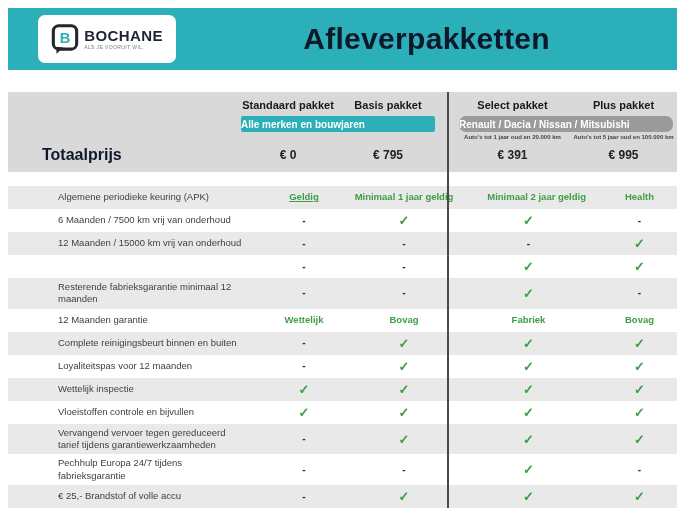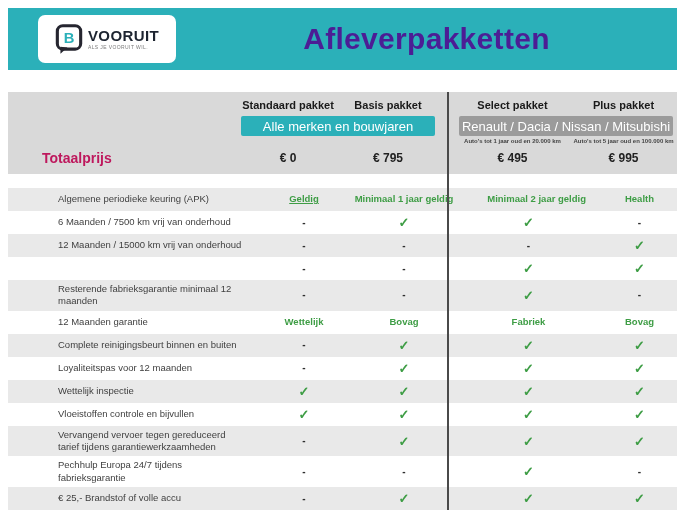--- a/index.html
+++ b/index.html
@@ -29,21 +29,21 @@
     gap:5px;
     flex:0 0 auto;
   }
   .logo-icon svg { width:28px; height:32px; display:block; }
   .logo-text { display:flex; flex-direction:column; line-height:1; }
   .logo-name { font-weight:bold; font-size:15px; color:#1d2430; letter-spacing:.4px; }
   .logo-tagline { font-size:5px; color:#7b7b7b; margin-top:2px; letter-spacing:.4px; }
   .title {
     flex:1;
     text-align:center;
-    color:#4c1d95;
+    color:#0f172a;
     font-size:30px;
     font-weight:bold;
     letter-spacing:.3px;
   }
 
   
   .table-wrap { position:relative; margin-top:22px; }
   .divider {
     position:absolute;
     top:0; bottom:0; left:439px;
@@ -58,30 +58,30 @@
   .gc1{grid-column:1;} .gc2{grid-column:2;} .gc3{grid-column:3;}
   .gc5{grid-column:5;} .gc6{grid-column:6;}
 
   .band {
     background:var(--band-gray,#D9D9D9);
     padding:7px 0 8px;
   }
   .colname { text-align:center; font-size:11px; font-weight:bold; color:#1a1a1a; }
   .badges { margin-top:5px; }
   .badge {
-    text-align:center; color:#fff; font-weight:normal; font-size:13px;
+    text-align:left; color:#fff; font-weight:bold; font-size:10px;
     padding:2.5px 0; border-radius:2px;
     white-space:nowrap; overflow:hidden;
   }
   .badge.teal { grid-column:2/4; background:var(--teal,#2BB0B9); margin:0 3px; }
-  .badge.gray { grid-column:5/7; background:var(--badge-gray,#9B9B9B); margin:0 4px; }
+  .badge.gray { grid-column:5/7; background:var(--badge-gray,#9B9B9B); margin:0 4px;border-radius:7px; }
   .subnotes { margin-top:2px; }
   .subnote { font-size:6px; font-weight:bold; color:#444; text-align:center; white-space:nowrap; }
   .total-row { margin-top:6px; }
-  .total-label { padding-left:34px; font-size:14px; font-weight:bold; color:#be185d; }
+  .total-label { padding-left:34px; font-size:16px; font-weight:bold; color:#0f172a; }
   .price { text-align:center; font-size:12px; font-weight:bold; color:#222; }
 
   .rows { margin-top:14px; }
   .frow { min-height:23px; padding:3px 16px; }
   .frow.shade { background:var(--row-gray,#E9E9E9); }
   .flabel { padding-left:34px; padding-right:8px; font-size:9.5px; color:#3f3f3f; line-height:1.3; }
   .fval { text-align:center; }
   .fval.check { color:var(--green,#3E9D45); font-size:13px; font-weight:600; line-height:1; }
   .fval.dash  { color:#2e2e2e; font-size:10px; font-weight:bold; line-height:1; }
   .fval.tval  { color:var(--green,#3E9D45); font-size:9.5px; font-weight:bold; line-height:1.1; }
@@ -94,21 +94,21 @@
   <div class="topbar">
     <div class="logo-box">
       <span class="logo-icon">
         <svg viewBox="0 0 36 40" xmlns="http://www.w3.org/2000/svg">
           <rect x="3" y="3" width="30" height="30" rx="7" fill="none" stroke="#262630" stroke-width="4"></rect>
           <path d="M7 30 L7 39 L16 31 Z" fill="#262630"></path>
           <text x="18" y="25.5" text-anchor="middle" font-size="19" font-weight="bold" fill="#2BB0B9" font-family="Liberation Sans, sans-serif">B</text>
         </svg>
       </span>
       <span class="logo-text">
-        <span class="logo-name">VOORUIT</span>
+        <span class="logo-name">BOCHANE</span>
         <span class="logo-tagline">ALS JE VOORUIT WIL.</span>
       </span>
     </div>
     <div class="title">Afleverpakketten</div>
   </div>
 
   <div class="table-wrap">
     <div class="divider"></div>
 
     <div class="band">
@@ -123,21 +123,21 @@
         <div class="badge gray">Renault / Dacia / Nissan / Mitsubishi</div>
       </div>
       <div class="grid subnotes">
         <div class="subnote gc5">Auto's tot 1 jaar oud en 20.000 km</div>
         <div class="subnote gc6">Auto's tot 5 jaar oud en 100.000 km</div>
       </div>
       <div class="grid total-row">
         <div class="total-label gc1">Totaalprijs</div>
         <div class="price gc2">€ 0</div>
         <div class="price gc3">€ 795</div>
-        <div class="price gc5">€ 495</div>
+        <div class="price gc5">€ 391</div>
         <div class="price gc6">€ 995</div>
       </div>
     </div>
 
     <div class="rows">
         <div class="grid frow shade">
           <div class="flabel gc1">Algemene periodieke keuring (APK)</div>
           <div class="fval tval" style="grid-column: 2; text-decoration: underline;">Geldig</div>
           <div class="fval tval" style="grid-column: 3;">Minimaal 1 jaar geldig</div>
           <div class="fval tval" style="grid-column: 5; text-align: right;">Minimaal 2 jaar geldig</div>

